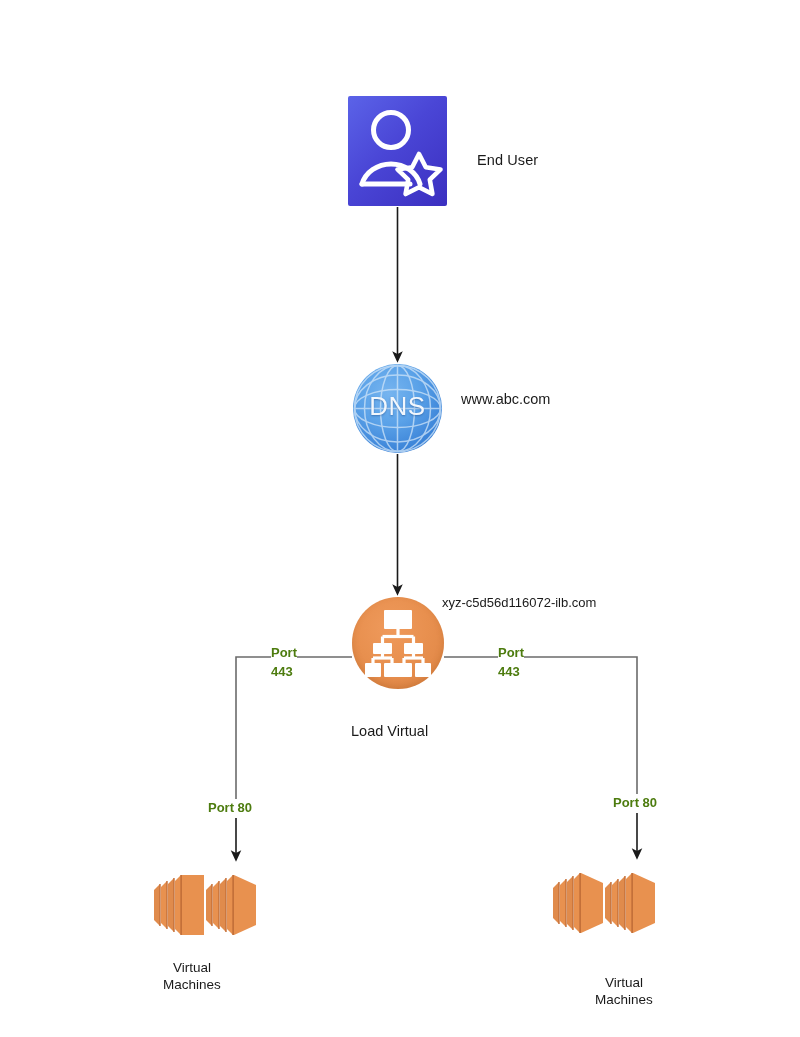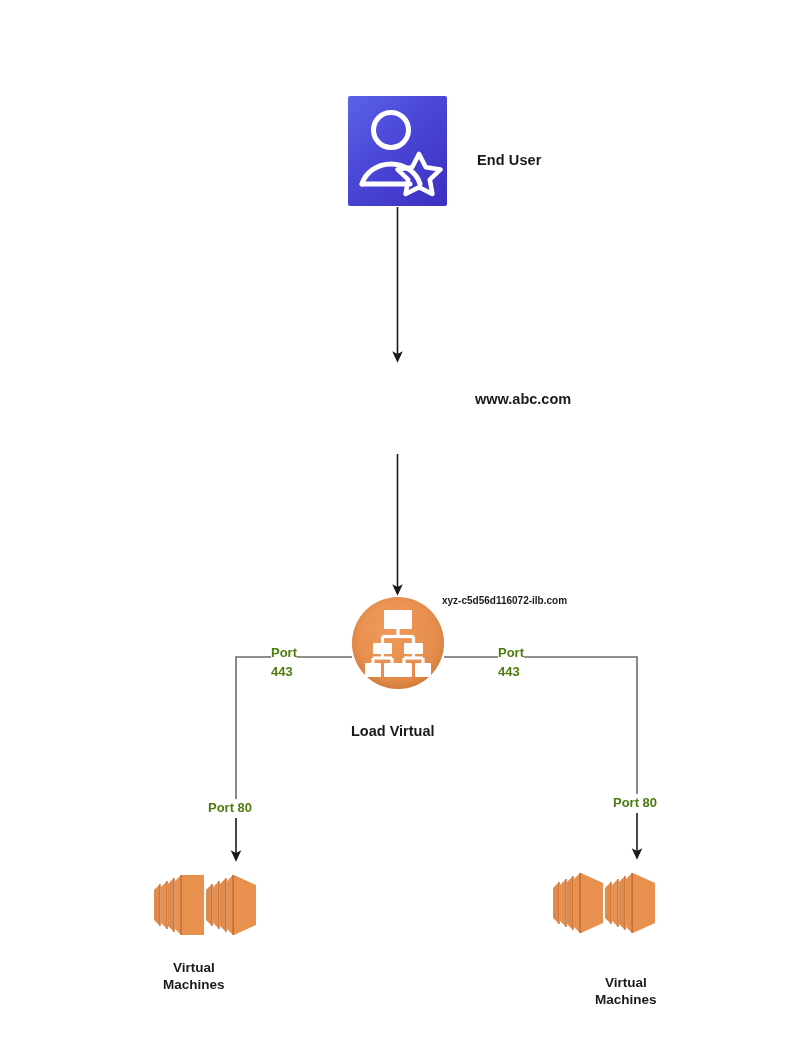--- a/index.html
+++ b/index.html
@@ -17,21 +17,21 @@
     height: 1037px;
     background: #ffffff;
     overflow: hidden;
   }
   .node {
     position: absolute;
   }
   .lbl {
     position: absolute;
     font-family: "Liberation Sans", sans-serif;
-    font-weight: bold;
+    font-weight: normal;
     color: #1a1a1a;
     white-space: nowrap;
     line-height: 1.25;
   }
   
   #end-user-node {
     left: 348px;
     top: 96px;
     width: 99px;
     height: 110px;
@@ -69,42 +69,42 @@
     top: 27px;
     text-align: center;
     font-family: "Liberation Sans", sans-serif;
     font-size: 26px;
     font-weight: 400;
     color: #f2f7fd;
     letter-spacing: .5px;
     text-shadow: 0 1px 2px rgba(20,60,120,.45);
   }
   #dns-label {
-    left: 475px;
+    left: 461px;
     top: 390px;
     font-size: 14.5px;
   }
   
   #lb-node {
     left: 352px;
     top: 597px;
     width: 92px;
     height: 92px;
   }
   #lb-circle {
     width: 100%;
     height: 100%;
     border-radius: 50%;
     background: radial-gradient(circle at 42% 34%, #ef9a5c 0%, #e8904f 45%, #dd8343 100%);
     box-shadow: inset 0 -3px 6px rgba(150,80,20,.25);
   }
   #lb-host-label {
     left: 442px;
     top: 595px;
-    font-size: 10px;
+    font-size: 13px;
   }
   #lb-title-label {
     left: 351px;
     top: 722px;
     font-size: 14.5px;
   }
   
   #vm-left-node {
     left: 152px;
     top: 860px;
@@ -180,20 +180,36 @@
 
         <path d="M14,88 A30,27 0 0 1 72,88" fill="none" stroke="#ffffff" stroke-width="5" stroke-linecap="round"></path>
         <line x1="14" y1="88" x2="62" y2="88" stroke="#ffffff" stroke-width="5" stroke-linecap="round"></line>
 
         <path d="M71,58 L77.8,71.2 L92.5,73.4 L81.8,83.6 L84.4,98 L71,91.2 L57.6,98 L60.2,83.6 L49.5,73.4 L64.2,71.2 Z" fill="none" stroke="#ffffff" stroke-width="4.6" stroke-linejoin="round"></path>
       </svg>
     </div>
   </div>
   <div class="lbl" id="end-user-label">End User</div>
 
+  <div class="node" id="dns-node">
+    <div id="dns-globe">
+      <svg width="89" height="89" viewBox="0 0 89 89" style="position:absolute;left:0;top:0;">
+        <g stroke="#cfe4f8" stroke-width="1.5" fill="none" opacity=".75">
+          <circle cx="44.5" cy="44.5" r="43"></circle>
+          <ellipse cx="44.5" cy="44.5" rx="17" ry="43"></ellipse>
+          <ellipse cx="44.5" cy="44.5" rx="33" ry="43"></ellipse>
+          <line x1="44.5" y1="1.5" x2="44.5" y2="87.5"></line>
+          <line x1="1.5" y1="44.5" x2="87.5" y2="44.5"></line>
+          <ellipse cx="44.5" cy="44.5" rx="43" ry="19"></ellipse>
+          <ellipse cx="44.5" cy="44.5" rx="43" ry="33.5"></ellipse>
+        </g>
+      </svg>
+      <div id="dns-text">DNS</div>
+    </div>
+  </div>
   <div class="lbl" id="dns-label">www.abc.com</div>
 
   <div class="node" id="lb-node">
     <div id="lb-circle">
       <svg width="92" height="92" viewBox="0 0 92 92" style="position:absolute;left:0;top:0;">
         <g fill="#ffffff">
 
           <rect x="32" y="13" width="28" height="19" rx="1"></rect>
 
           <rect x="21" y="46" width="19" height="11" rx="1"></rect>

